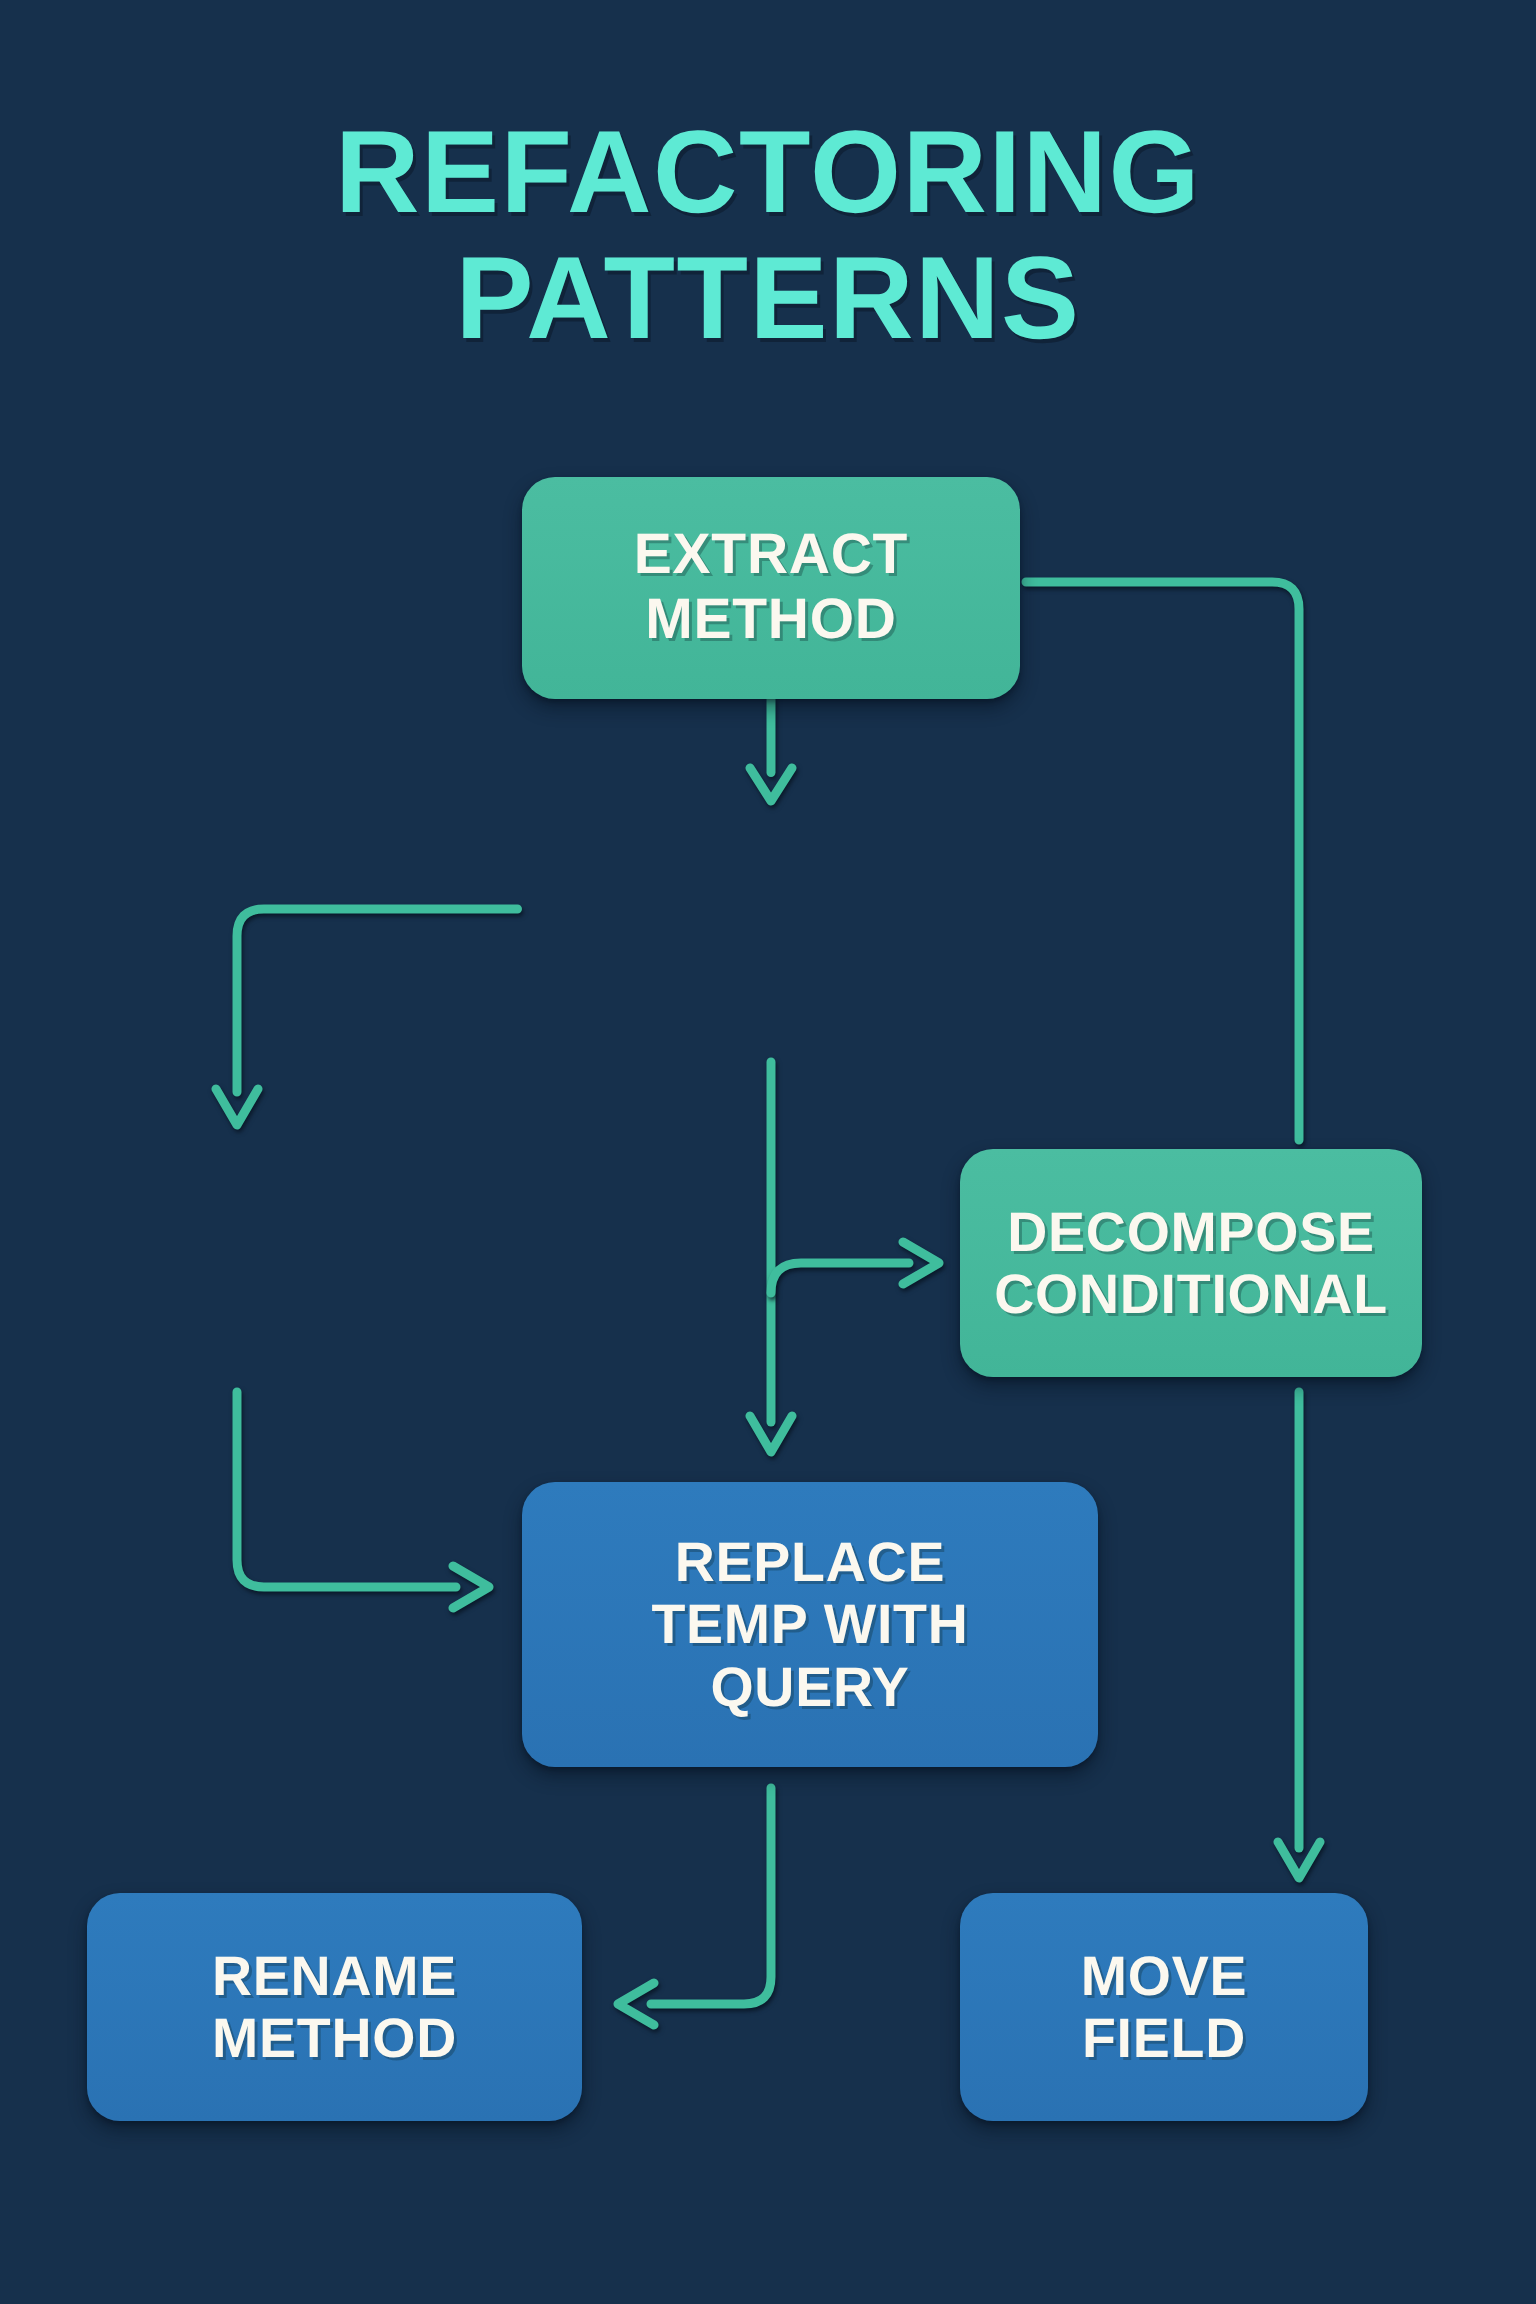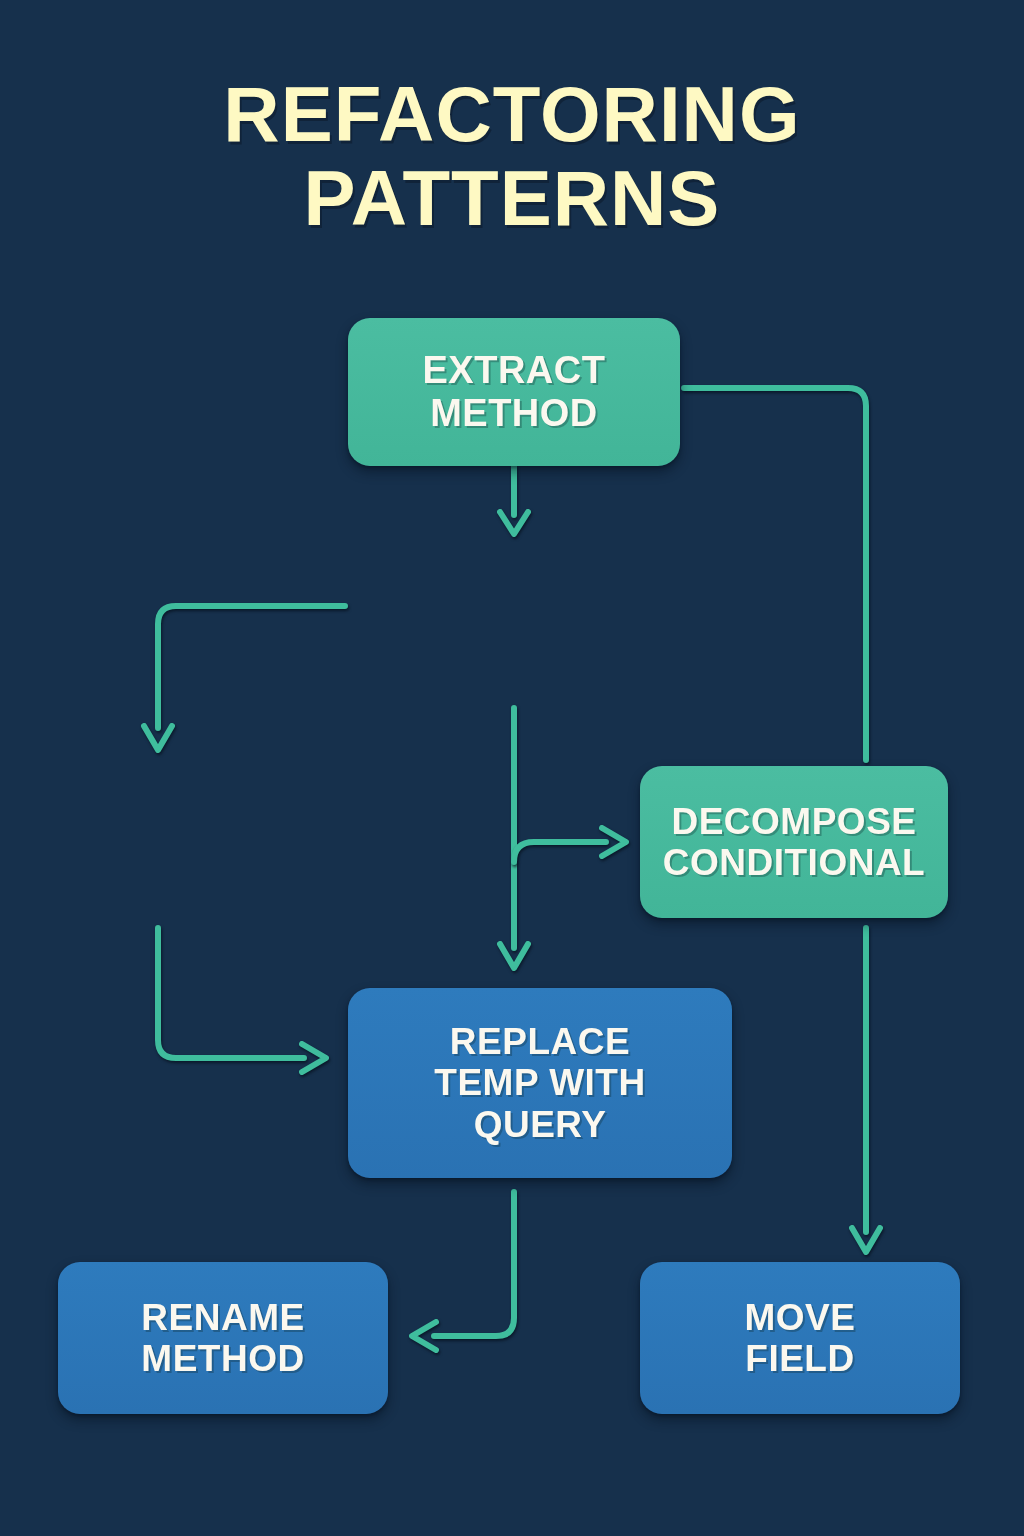--- a/index.html
+++ b/index.html
@@ -6,21 +6,21 @@
   body{
     width:1024px;height:1536px;overflow:hidden;position:relative;
     font-family:"Liberation Sans","DejaVu Sans",sans-serif;
     background:#16304c;
   }
   #canvas{position:absolute;inset:0;width:1024px;height:1536px;background:#16304c;}
 
   
   .title{
     position:absolute;left:0;top:72px;width:1024px;
-    text-align:center;color:#fef9c3;
+    text-align:center;color:#5eead4;
     font-size:78px;line-height:1.08;font-weight:700;
     letter-spacing:1px;
     text-shadow:2px 3px 0 rgba(8,20,36,.45);
     white-space:pre-line;
   }
 
   
   #wires{position:absolute;left:0;top:0;width:1024px;height:1536px;pointer-events:none;}
   .wire{fill:none;stroke:#3fbd9d;stroke-width:6;stroke-linecap:round;stroke-linejoin:round;
         filter:drop-shadow(1px 2px 1.5px rgba(6,16,30,.75));}
@@ -49,21 +49,21 @@
   #n-inline             {left:348px; top:546px;  width:332px; height:148px;}
   #n-inline .lbl        {font-size:38px;}
   #n-reduce             {left:58px;  top:768px;  width:330px; height:150px;}
   #n-reduce .lbl        {font-size:37px;}
   #n-decompose          {left:640px; top:766px;  width:308px; height:152px;}
   #n-decompose .lbl     {font-size:37px;}
   #n-replace            {left:348px; top:988px;  width:384px; height:190px;}
   #n-replace .lbl       {font-size:37px;}
   #n-rename             {left:58px;  top:1262px; width:330px; height:152px;}
   #n-rename .lbl        {font-size:37px;}
-  #n-move               {left:640px; top:1262px; width:320px; height:152px;}
+  #n-move               {left:640px; top:1262px; width:272px; height:152px;}
   #n-move .lbl          {font-size:37px;}
 </style>
 </head>
 <body>
 
 <div id="canvas">
 
   <div class="title">REFACTORING
 PATTERNS</div>
 

